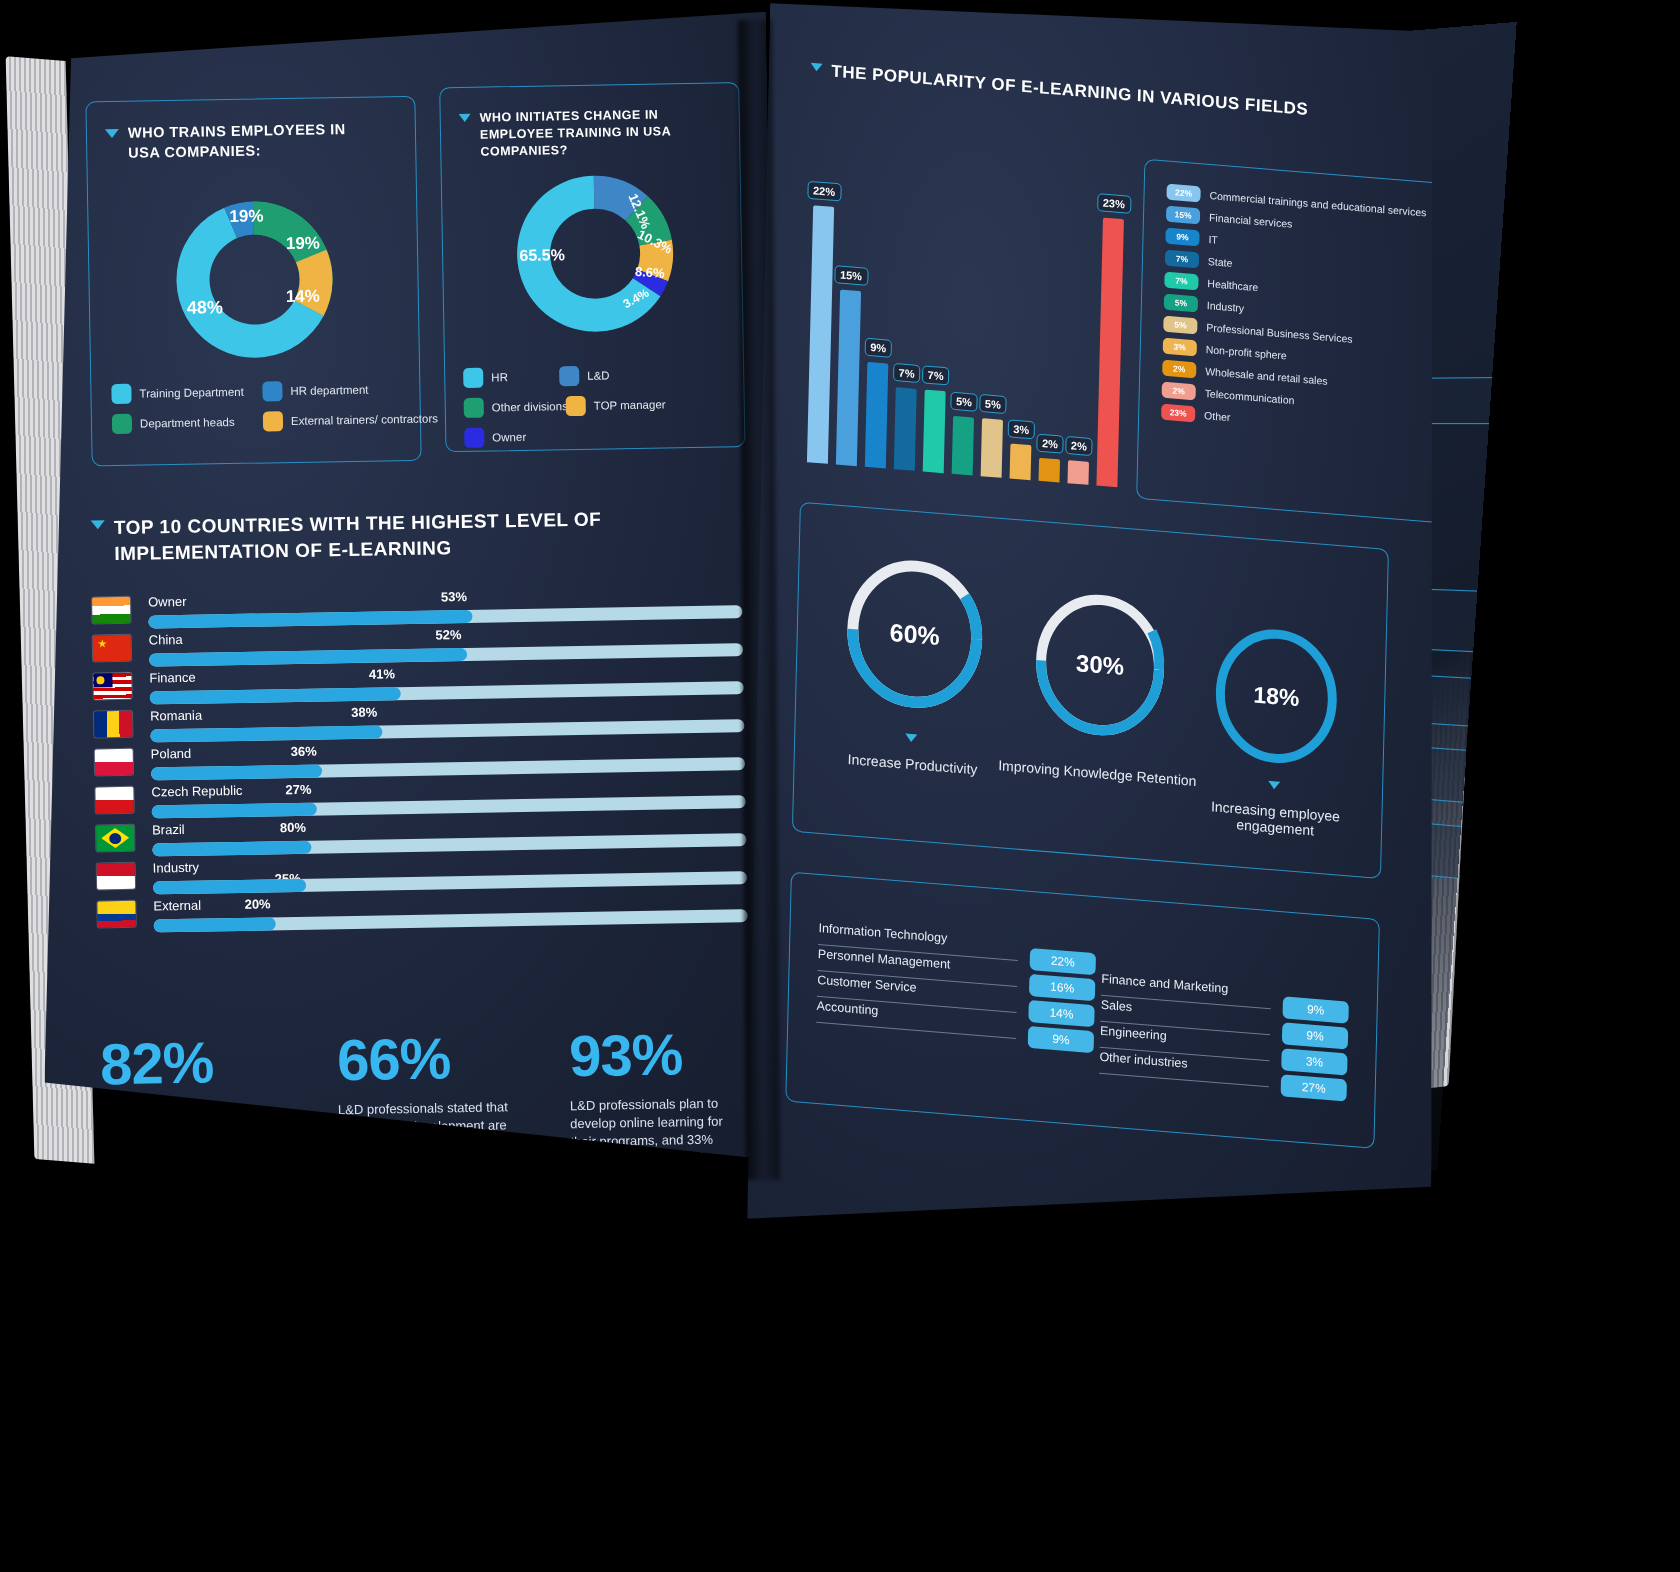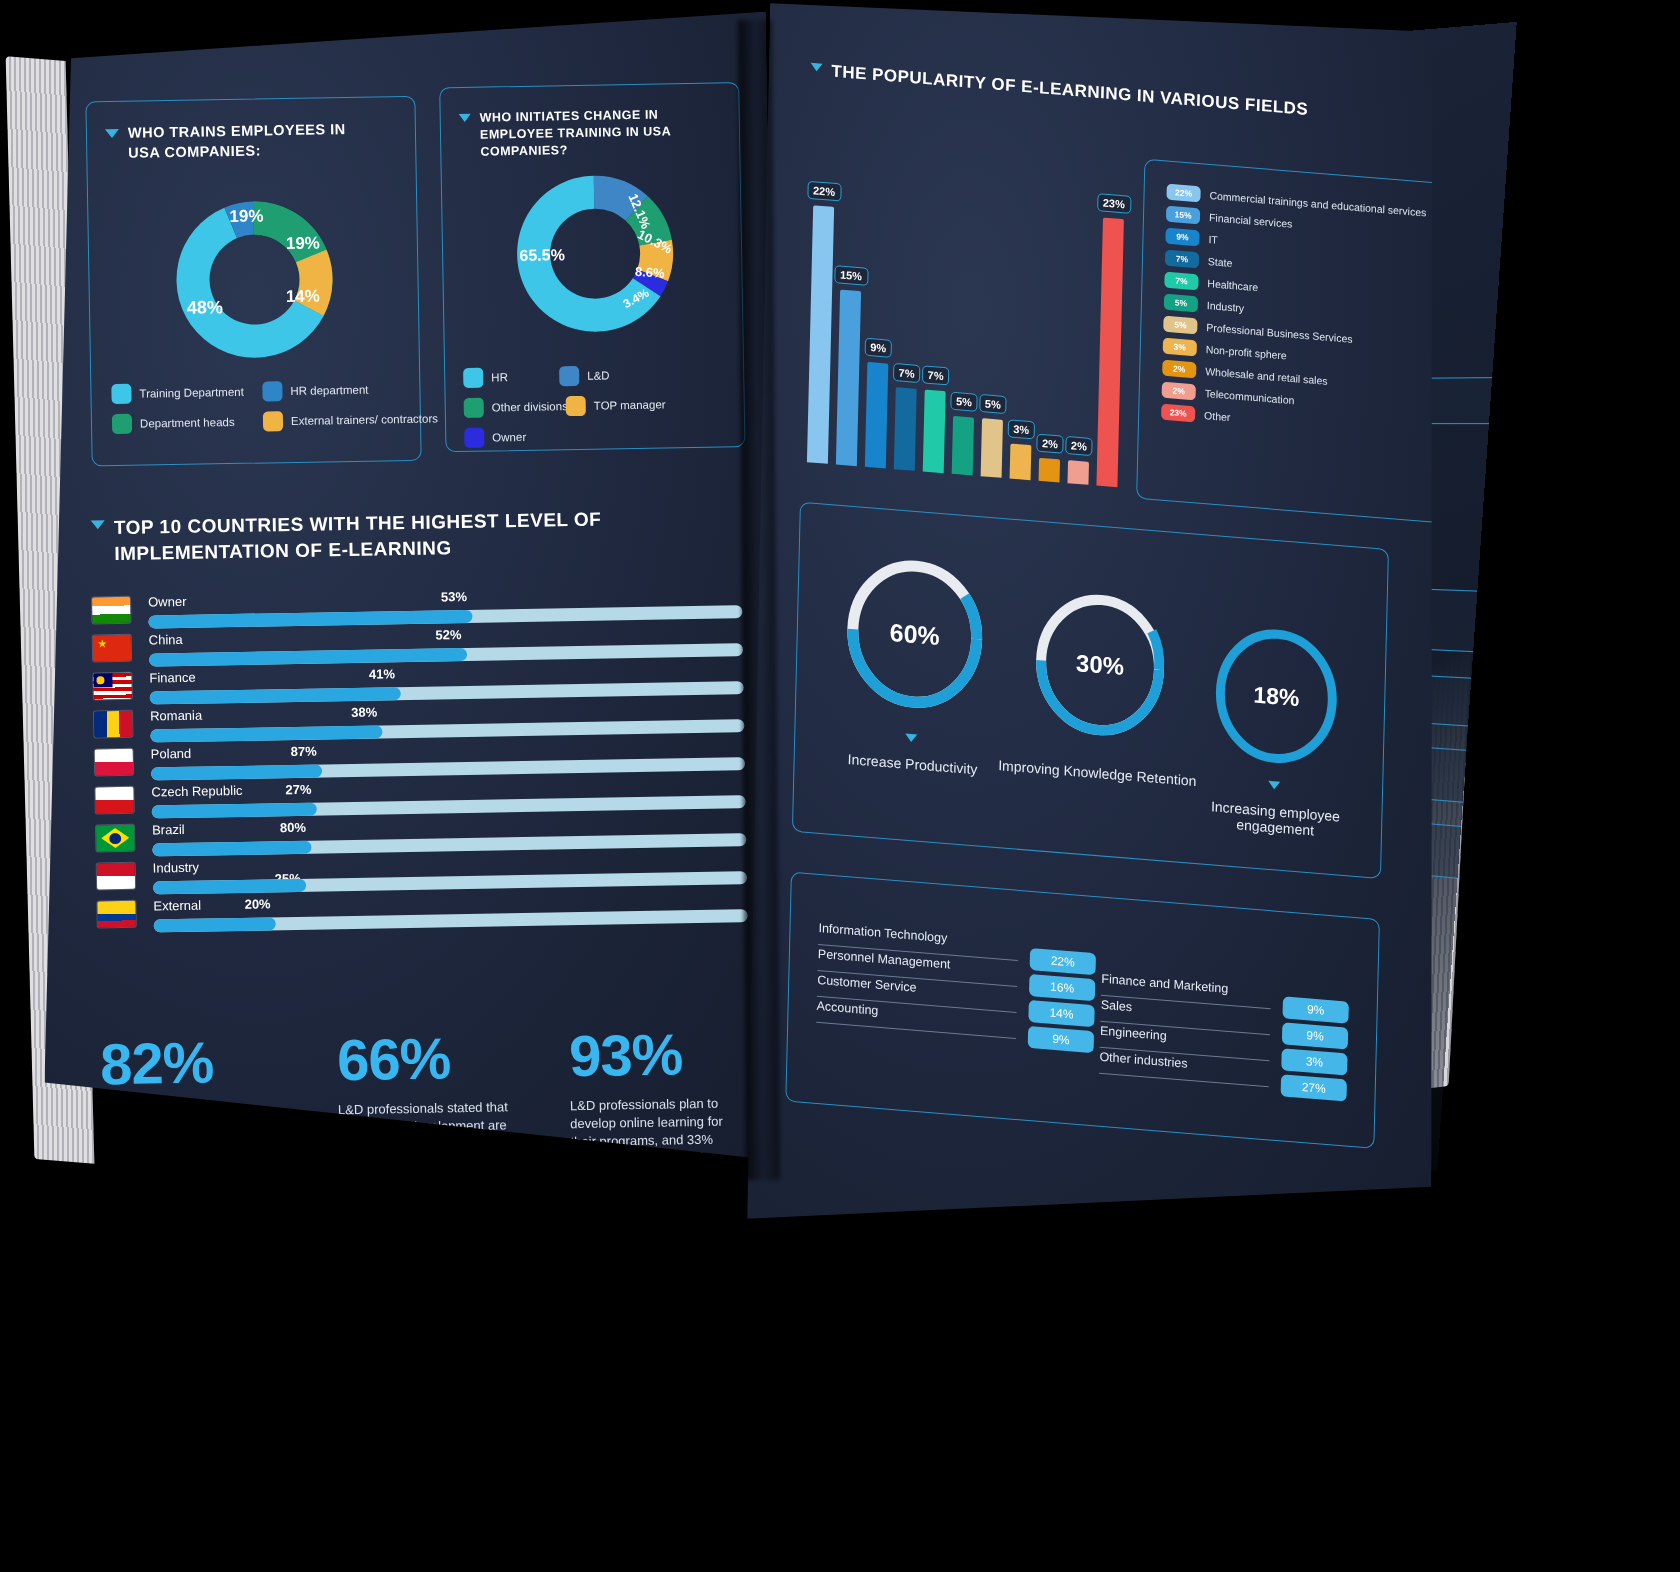--- a/index.html
+++ b/index.html
@@ -289,21 +289,21 @@
             <div class="flag" style="background:linear-gradient(to right,#002b7f 33%,#fcd116 33% 66%,#ce1126 66%);"></div>
             <div class="cname">Romania</div>
             <div class="cval" style="left:270.17240000000004px;">38%</div>
             <div class="ctrack">
               <div class="cfill" style="width:232.1724px;"></div>
             </div>
           </div>
           <div class="crow">
             <div class="flag" style="background:linear-gradient(#ffffff 50%, #dc143c 50%);"></div>
             <div class="cname">Poland</div>
-            <div class="cval" style="left:209.07440000000003px;">87%</div>
+            <div class="cval" style="left:209.07440000000003px;">36%</div>
             <div class="ctrack">
               <div class="cfill" style="width:171.07440000000003px;"></div>
             </div>
           </div>
           <div class="crow">
             <div class="flag" style="background:linear-gradient(#ffffff 50%, #d7141a 50%);"></div>
             <div class="cname">Czech Republic</div>
             <div class="cval" style="left:202.96460000000002px;">27%</div>
             <div class="ctrack">
               <div class="cfill" style="width:164.96460000000002px;"></div>

